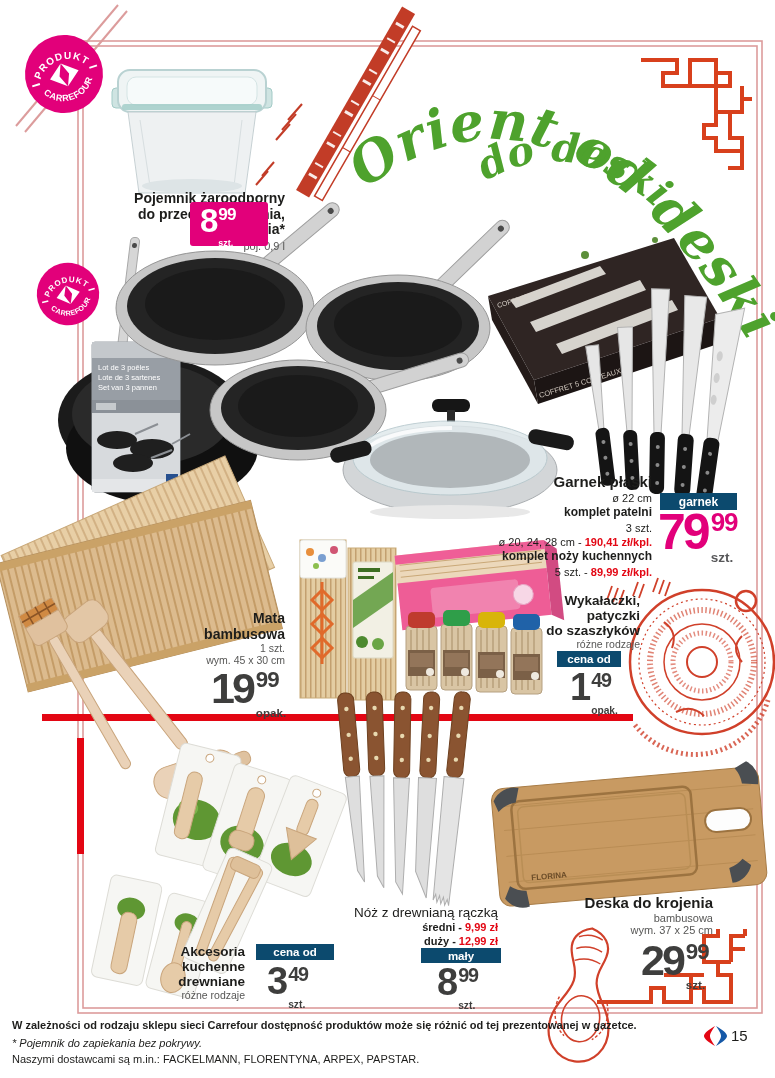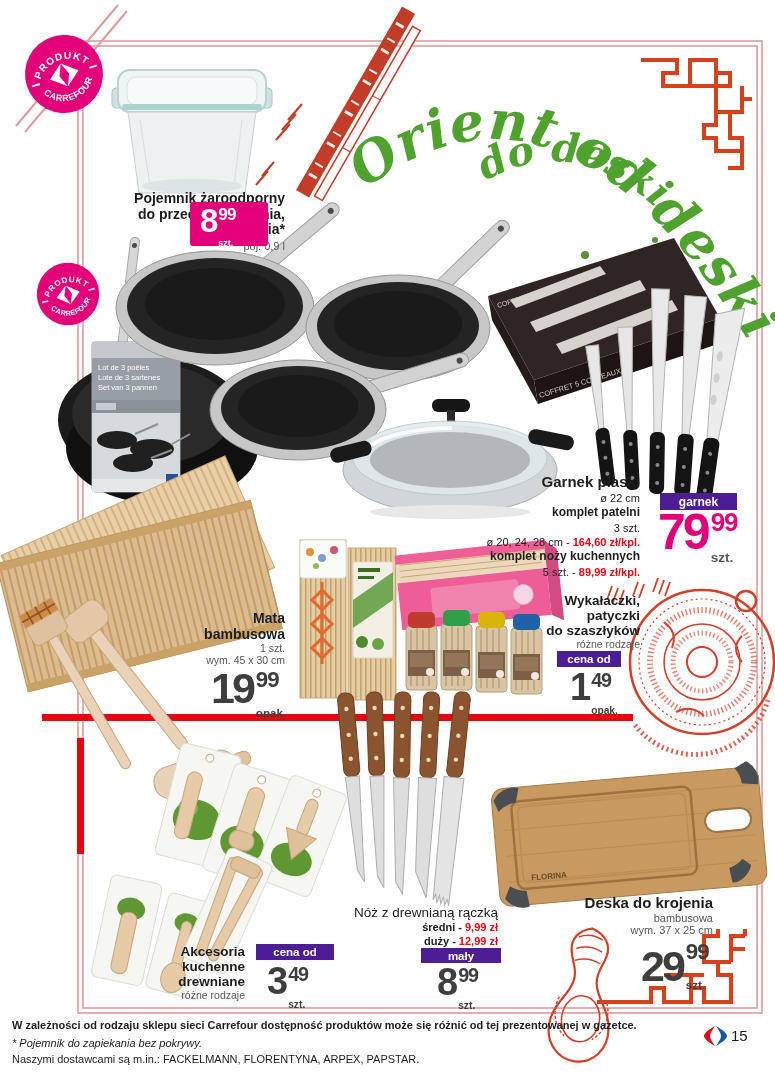--- a/index.html
+++ b/index.html
@@ -3,21 +3,21 @@
 <meta charset="utf-8">
 <style>
   html,body{margin:0;padding:0;background:#fff;}
   .stage{position:relative;width:775px;height:1078px;background:#fff;overflow:hidden;
          font-family:"Liberation Sans",sans-serif;color:#1d1d1b;}
   .abs{position:absolute;}
   .art{left:0;top:0;z-index:1;}
   .txt{z-index:2;}
   .pname{font-weight:bold;color:#1d1d1b;text-align:right;line-height:1.12;}
   .sub{font-weight:normal;color:#575756;}
-  .bar{background:#4c1d95;color:#fff;font-weight:bold;text-align:center;z-index:2;
+  .bar{background:#0c4a6e;color:#fff;font-weight:bold;text-align:center;z-index:2;
        display:flex;align-items:center;justify-content:center;}
   .redprice{color:#e30613;font-weight:bold;}
   .price{display:flex;align-items:flex-start;font-weight:bold;line-height:.82;color:#3e3e3d;z-index:2;}
   .pint{font-size:var(--s);letter-spacing:-3px;}
   .pcol{display:flex;flex-direction:column;align-items:flex-start;margin-left:3px;gap:16px;}
   .pdec{font-size:calc(var(--s)*.52);letter-spacing:-1px;}
   .punit{font-size:calc(var(--s)*.27);margin-top:3px;letter-spacing:0;}
   .tag{background:#e2007a;border-radius:3px;z-index:2;}
   .tag .price{color:#fff;margin:5px 0 0 10px;}
   .gline{font-size:11px;color:#1d1d1b;line-height:1.3;}
@@ -524,26 +524,26 @@
 <div class="abs tag" style="left:190px;top:202px;width:78px;height:44px;">
   <div class="price" style="--s:33px;color:#fff;">
     <span class="pint">8</span>
     <span class="pcol">
           <span class="pdec">99</span>
           <span class="punit">szt.</span>
         </span>
   </div>
 </div>
 
-<div class="abs txt" style="left:408px;top:473px;width:232px;text-align:right;">
+<div class="abs txt" style="left:420px;top:473px;width:232px;text-align:right;">
   <div style="font-size:15px;font-weight:bold;line-height:1.2;">Garnek płaski</div>
   <div class="gline">ø 22 cm</div>
   <div class="gbold">komplet patelni</div>
   <div class="gline">3 szt.</div>
-  <div class="gline"><span>ø 20, 24, 28 cm - </span><span class="redprice">164,60 zł/kpl.</span></div>
+  <div class="gline"><span>ø 20, 24, 28 cm - </span><span class="redprice">190,41 zł/kpl.</span></div>
   <div class="gbold">komplet noży kuchennych</div>
   <div class="gline"><span>5 szt. - </span><span class="redprice">89,99 zł/kpl.</span></div>
 </div>
 <div class="abs bar" style="left:660px;top:493px;width:77px;height:17px;font-size:12px;">
   <span>garnek</span>
 </div>
 <div class="abs price" style="left:658px;top:512px;--s:50px;color:#e2007a;">
   <span class="pint">79</span>
   <span class="pcol">
         <span class="pdec">99</span>
@@ -613,21 +613,21 @@
         <span class="pdec">99</span>
         <span class="punit">szt.</span>
       </span>
 </div>
 
 <div class="abs txt" style="left:565px;top:894px;width:148px;text-align:right;">
   <div style="font-size:15px;font-weight:bold;">Deska do krojenia</div>
   <div class="sub" style="font-size:11px;margin-top:1px;">bambusowa</div>
   <div class="sub" style="font-size:11px;">wym. 37 x 25 cm</div>
 </div>
-<div class="abs price" style="left:641px;top:943px;align-items:center;--s:43px;">
+<div class="abs price" style="left:641px;top:943px;--s:43px;">
   <span class="pint">29</span>
   <span class="pcol">
         <span class="pdec">99</span>
         <span class="punit">szt.</span>
       </span>
 </div>
 
 <div class="abs footer-line" style="left:12px;top:1019px;width:680px;font-weight:bold;">W zależności od rodzaju sklepu sieci Carrefour dostępność produktów może się różnić od tej prezentowanej w gazetce.</div>
 <div class="abs footer-line" style="left:12px;top:1037px;width:680px;font-style:italic;">* Pojemnik do zapiekania bez pokrywy.</div>
 <div class="abs footer-line" style="left:12px;top:1053px;width:680px;">Naszymi dostawcami są m.in.: FACKELMANN, FLORENTYNA, ARPEX, PAPSTAR.</div>

